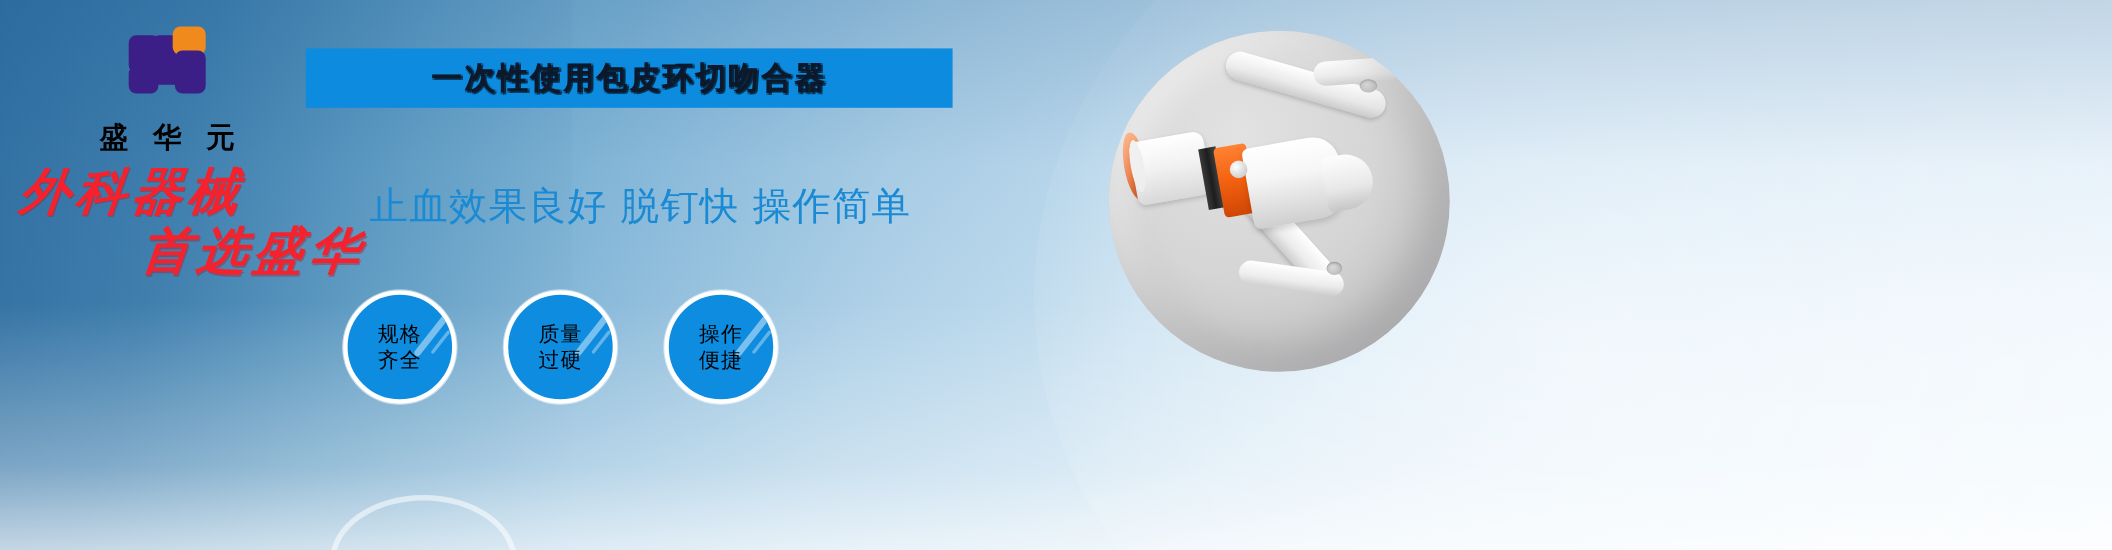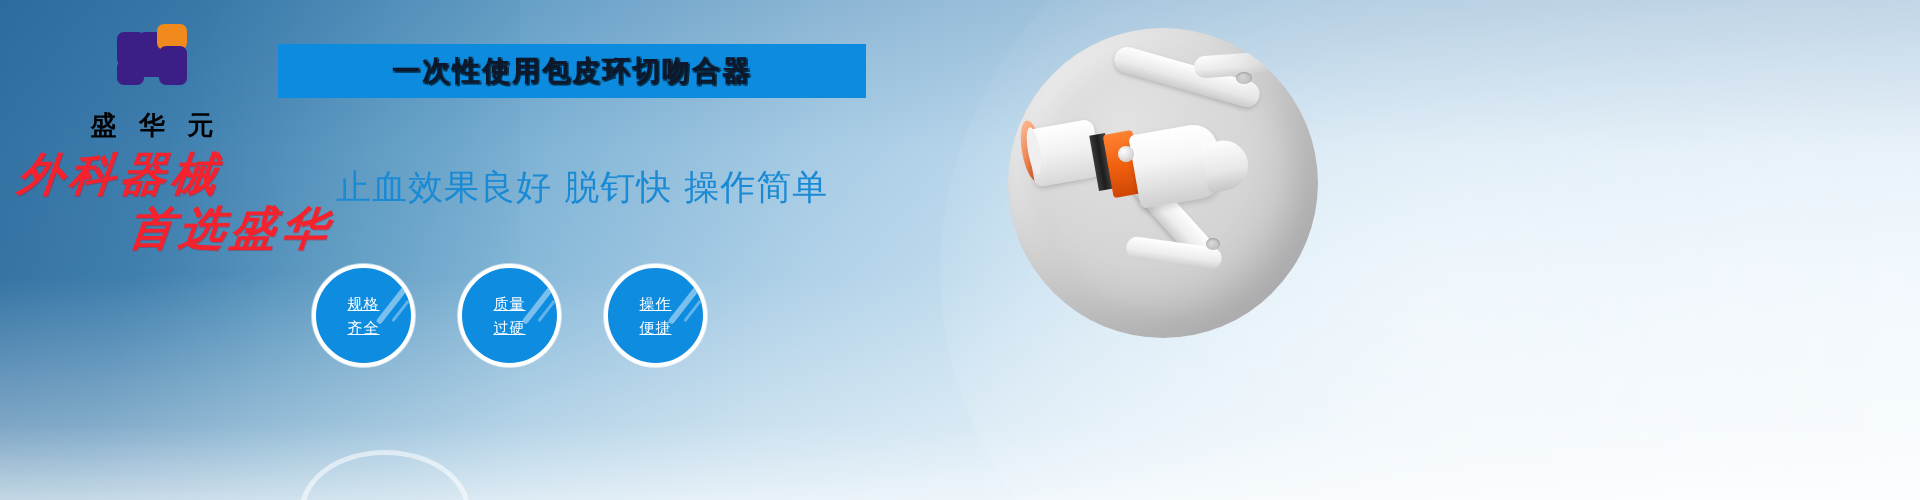--- a/index.html
+++ b/index.html
@@ -204,25 +204,24 @@
     background: rgba(255,255,255,0.35);
     transform: rotate(38deg);
     right: 9px;
     top: 30px;
     border-radius: 2px;
   }
   .circle-line {
     position: relative;
     z-index: 2;
     font-family: "DejaVu Sans", "Liberation Sans", sans-serif;
-    font-size: 15px;
-    color: #ffffff;
+    font-size: 19px;
+    color: #000000;
     line-height: 24px;
     letter-spacing: 1px;
-    text-decoration: underline;
   }
 
   
   .product-wrap {
     position: absolute;
     left: 1008px;
     top: 28px;
     width: 310px;
     height: 310px;
   }

